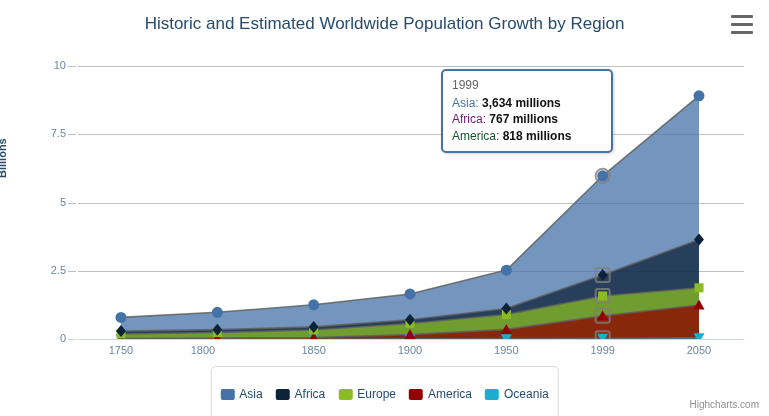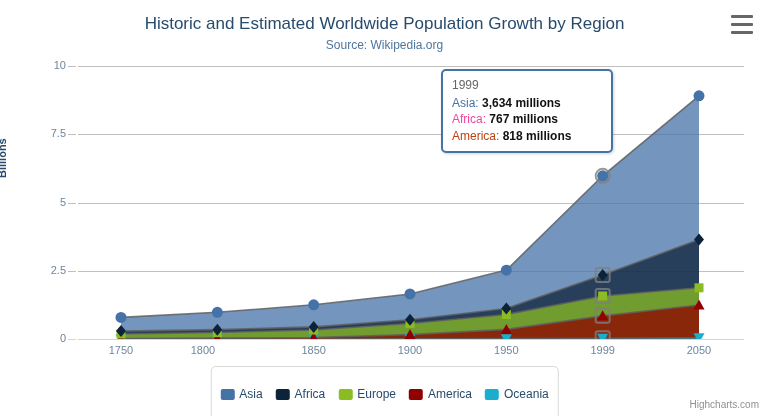--- a/index.html
+++ b/index.html
@@ -200,21 +200,20 @@
   }
   .tooltip-series { font-weight: normal; }
   .tooltip-value { color: #111111; font-weight: bold; }
 </style>
 </head>
 <body>
 
 <div id="chart-container">
 
   <div class="chart-title">Historic and Estimated Worldwide Population Growth by Region</div>
-  <div class="chart-subtitle">Source: Wikipedia.org</div>
 
   <div class="export-button">
     <span></span>
     <span></span>
     <span></span>
   </div>
 
   <div class="axis-title-y">Billions</div>
 
   <div id="y-labels">
@@ -373,22 +372,22 @@
         <g>
           <circle cx="621" cy="29.78430000000003" r="5.5" fill="#4572A7"></circle>
         </g>
       </svg>
   </div>
 
   <div class="tooltip">
     <div class="tooltip-header">1999</div>
     <div id="tooltip-rows">
         <div class="tooltip-row"><span class="tooltip-series" style="color: rgb(69, 114, 167);">Asia: </span><span class="tooltip-value">3,634 millions</span></div>
-        <div class="tooltip-row"><span class="tooltip-series" style="color: #ec4899;">Africa: </span><span class="tooltip-value">767 millions</span></div>
-        <div class="tooltip-row"><span class="tooltip-series" style="color: #c2410c;">America: </span><span class="tooltip-value">818 millions</span></div>
+        <div class="tooltip-row"><span class="tooltip-series" style="color: #701a75;">Africa: </span><span class="tooltip-value">767 millions</span></div>
+        <div class="tooltip-row"><span class="tooltip-series" style="color: #14532d;">America: </span><span class="tooltip-value">818 millions</span></div>
       </div>
   </div>
 
   <div class="legend">
     <div id="legend-items" style="display:flex;align-items:center;gap:13px;">
         <div class="legend-item">
           <span class="legend-swatch" style="background: rgb(69, 114, 167);"></span>
           <span class="legend-label">Asia</span>
         </div>
         <div class="legend-item">

